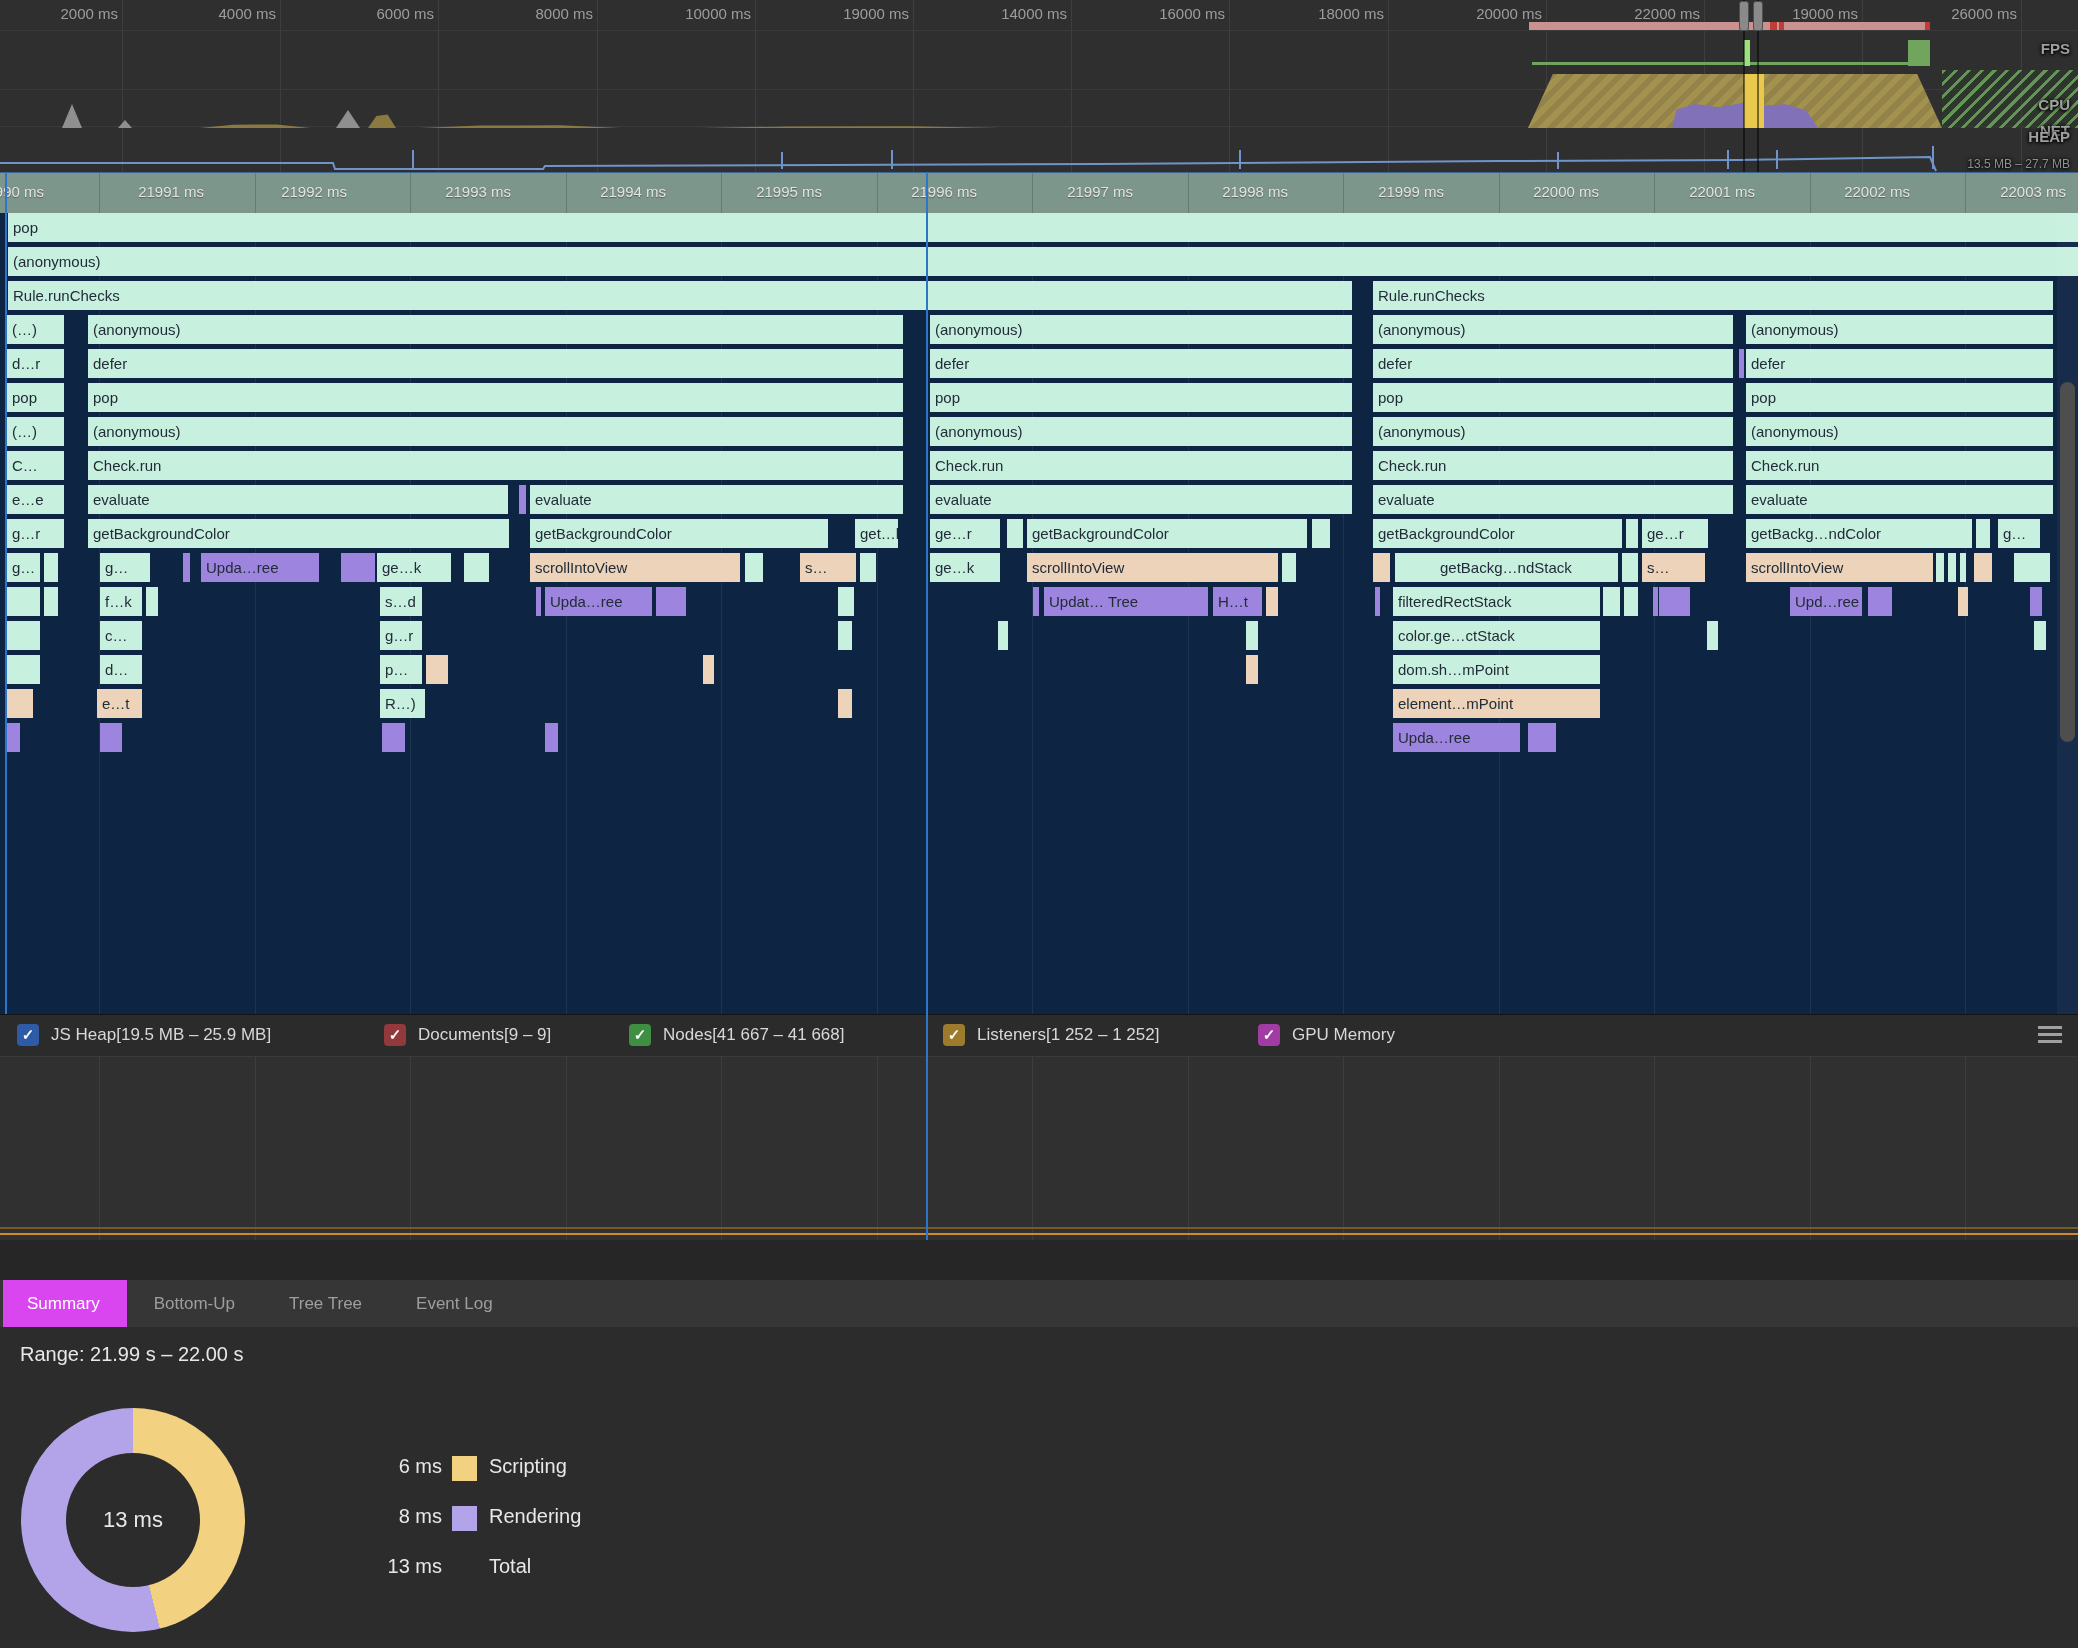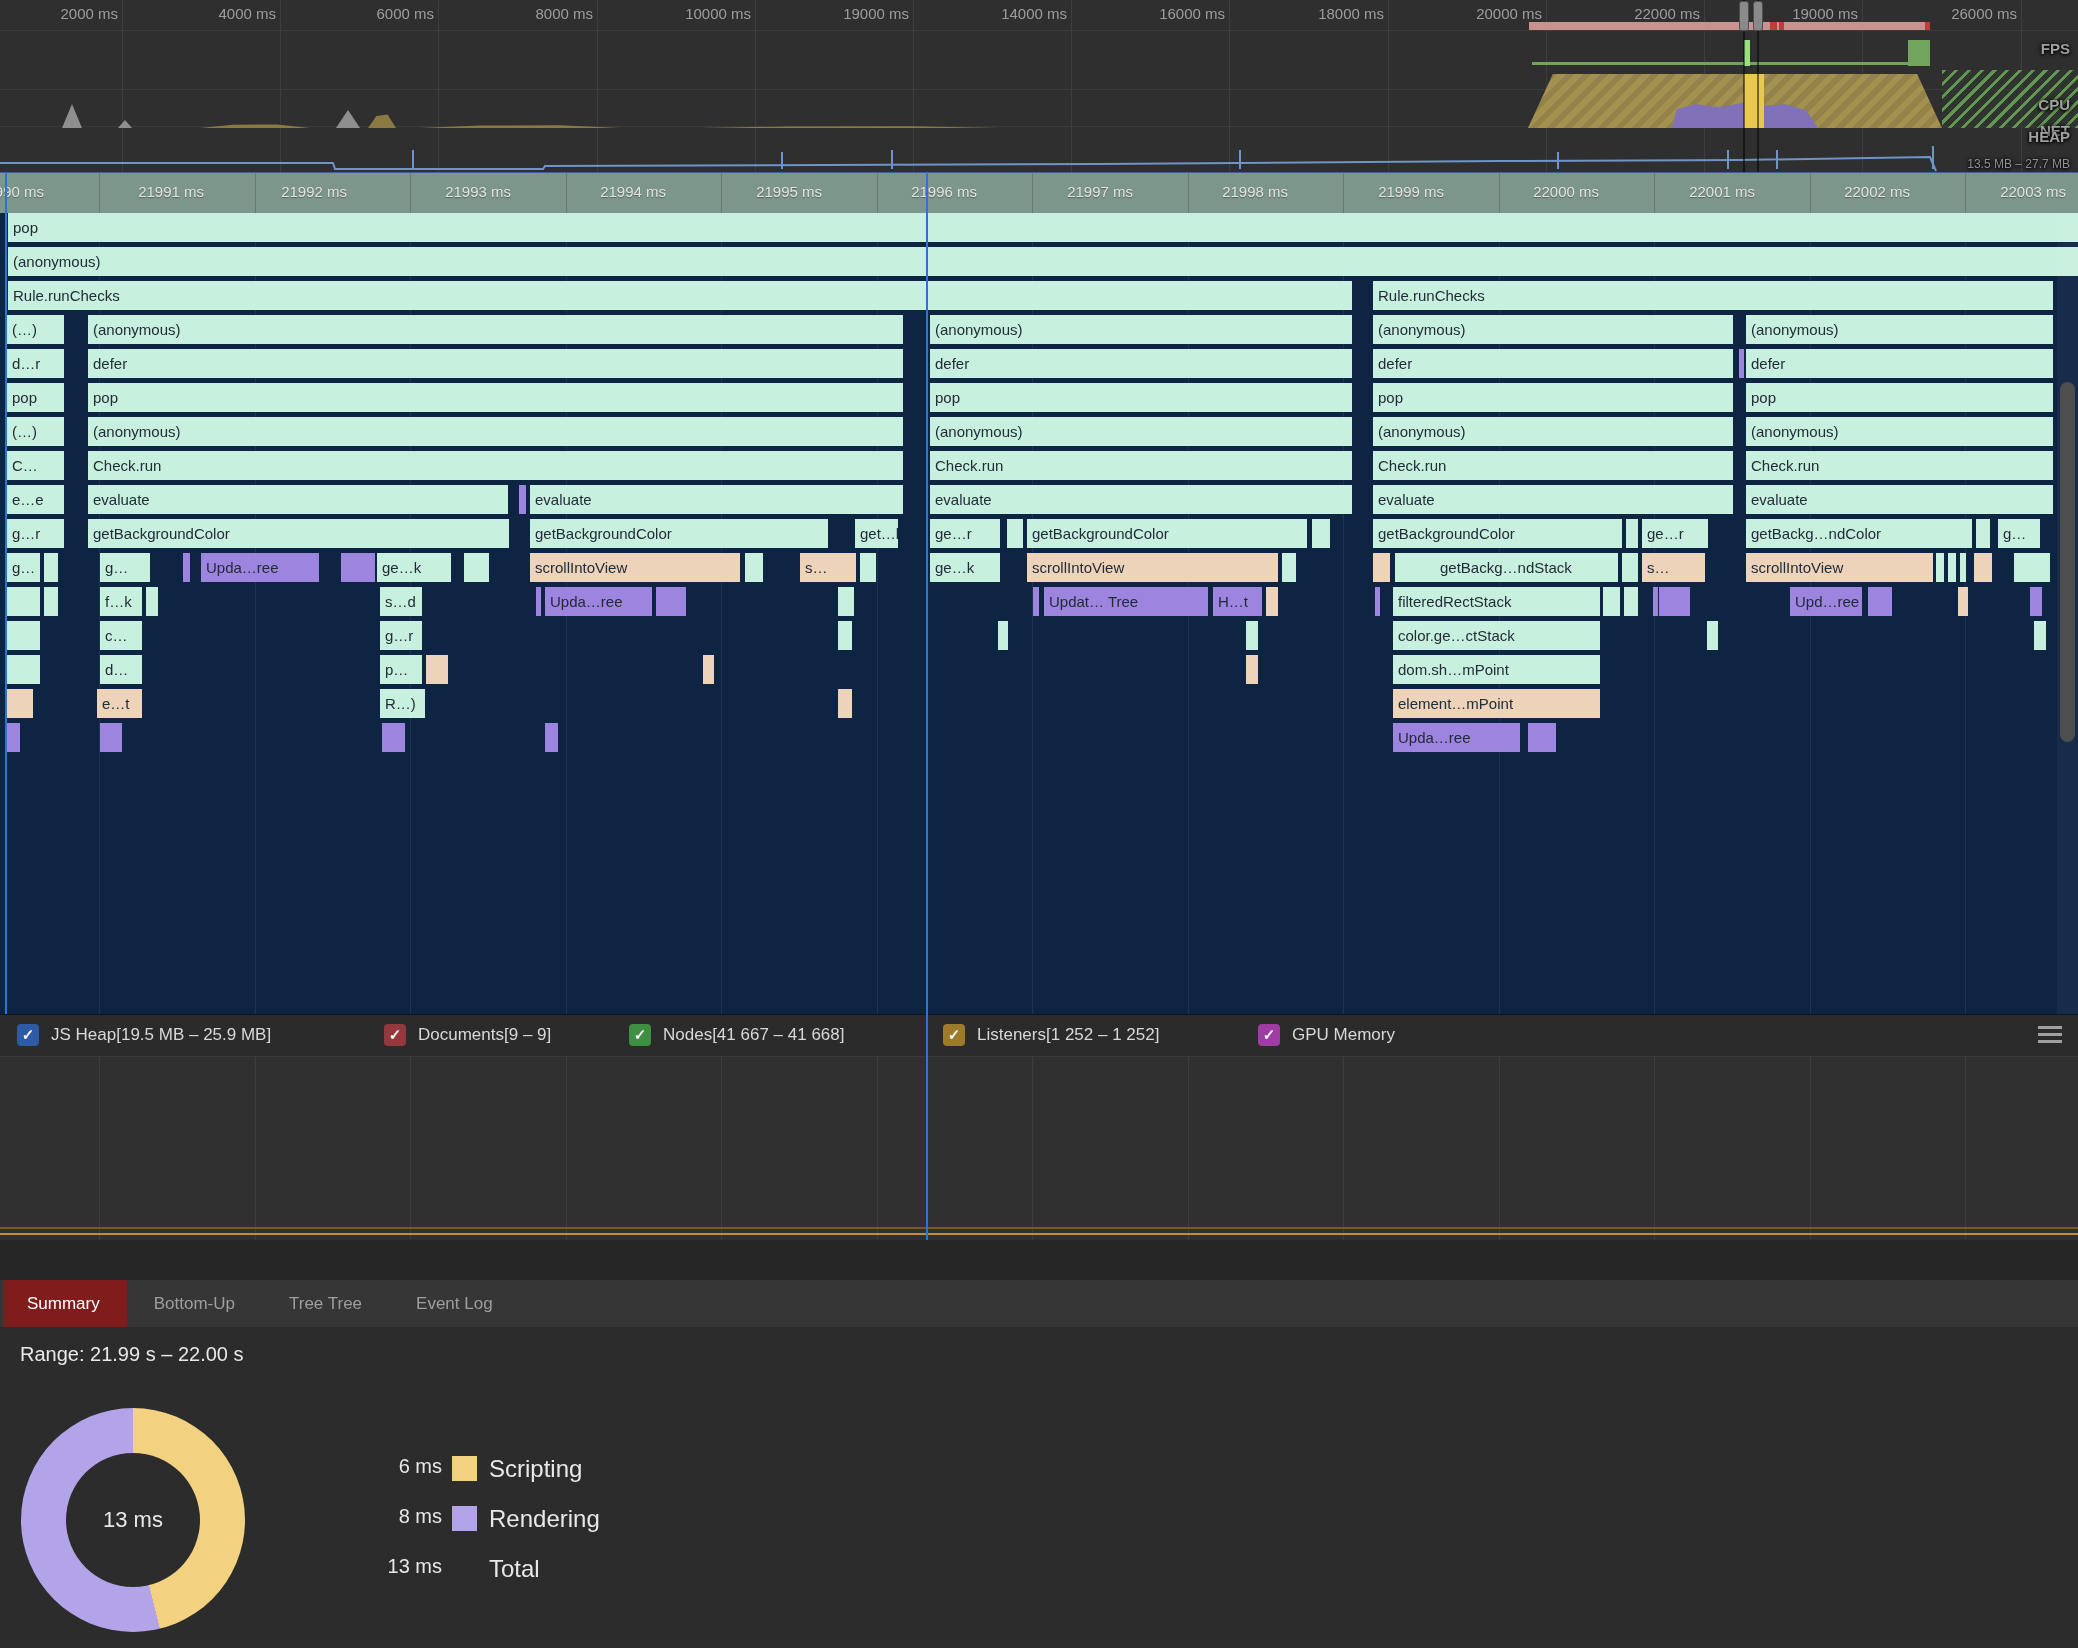--- a/index.html
+++ b/index.html
@@ -58,30 +58,30 @@
   
   #memchart{position:absolute;left:0;top:1056px;width:2078px;height:184px;background:#303030;border-top:1px solid #3a3a3a;overflow:hidden;}
   .mc-grid{position:absolute;top:0;width:1px;height:184px;background:#3d3d3d;}
   .mc-orange1{position:absolute;left:0;top:170px;width:2078px;height:2px;background:#7a5a20;}
   .mc-orange2{position:absolute;left:0;top:176px;width:2078px;height:2px;background:#cf8a2e;}
   #mem-strip{position:absolute;left:0;top:1240px;width:2078px;height:40px;background:#262626;}
 
   
   #tabbar{position:absolute;left:0;top:1280px;width:2078px;height:47px;background:#363636;display:flex;align-items:stretch;padding-left:3px;}
   .tab{font-size:17px;color:#9e9e9e;display:flex;align-items:center;padding:0 27px;cursor:pointer;}
-  .tab.active{background:#7f1d1d;color:#fff;padding-left:24px;}
+  .tab.active{background:#d946ef;color:#fff;padding-left:24px;}
   #summary{position:absolute;left:0;top:1327px;width:2078px;height:321px;background:#2c2c2c;}
   #range-label{position:absolute;left:20px;top:16px;font-size:20px;color:#e8e8e8;}
   #donut{position:absolute;left:21px;top:81px;width:224px;height:224px;border-radius:50%;}
   #donut-hole{position:absolute;left:45px;top:45px;width:134px;height:134px;border-radius:50%;background:#2c2c2c;
               display:flex;align-items:center;justify-content:center;font-size:22px;color:#e8e8e8;}
   .lg-row{position:absolute;height:30px;}
   .lg-val{position:absolute;left:330px;top:0;width:112px;text-align:right;font-size:20px;color:#e8e8e8;}
   .lg-swatch{position:absolute;left:452px;top:1px;width:25px;height:25px;}
-  .lg-label{position:absolute;left:489px;top:0;font-size:24px;color:#e8e8e8;}
+  .lg-label{position:absolute;left:489px;top:0;font-size:20px;color:#e8e8e8;}
 </style>
 </head>
 <body>
 
 <div id="app">
 
   <div id="overview">
     <div id="ov-grids">
         <div class="ov-grid-v" style="left: 122px;"></div>
         <div class="ov-grid-v" style="left: 280px;"></div>

